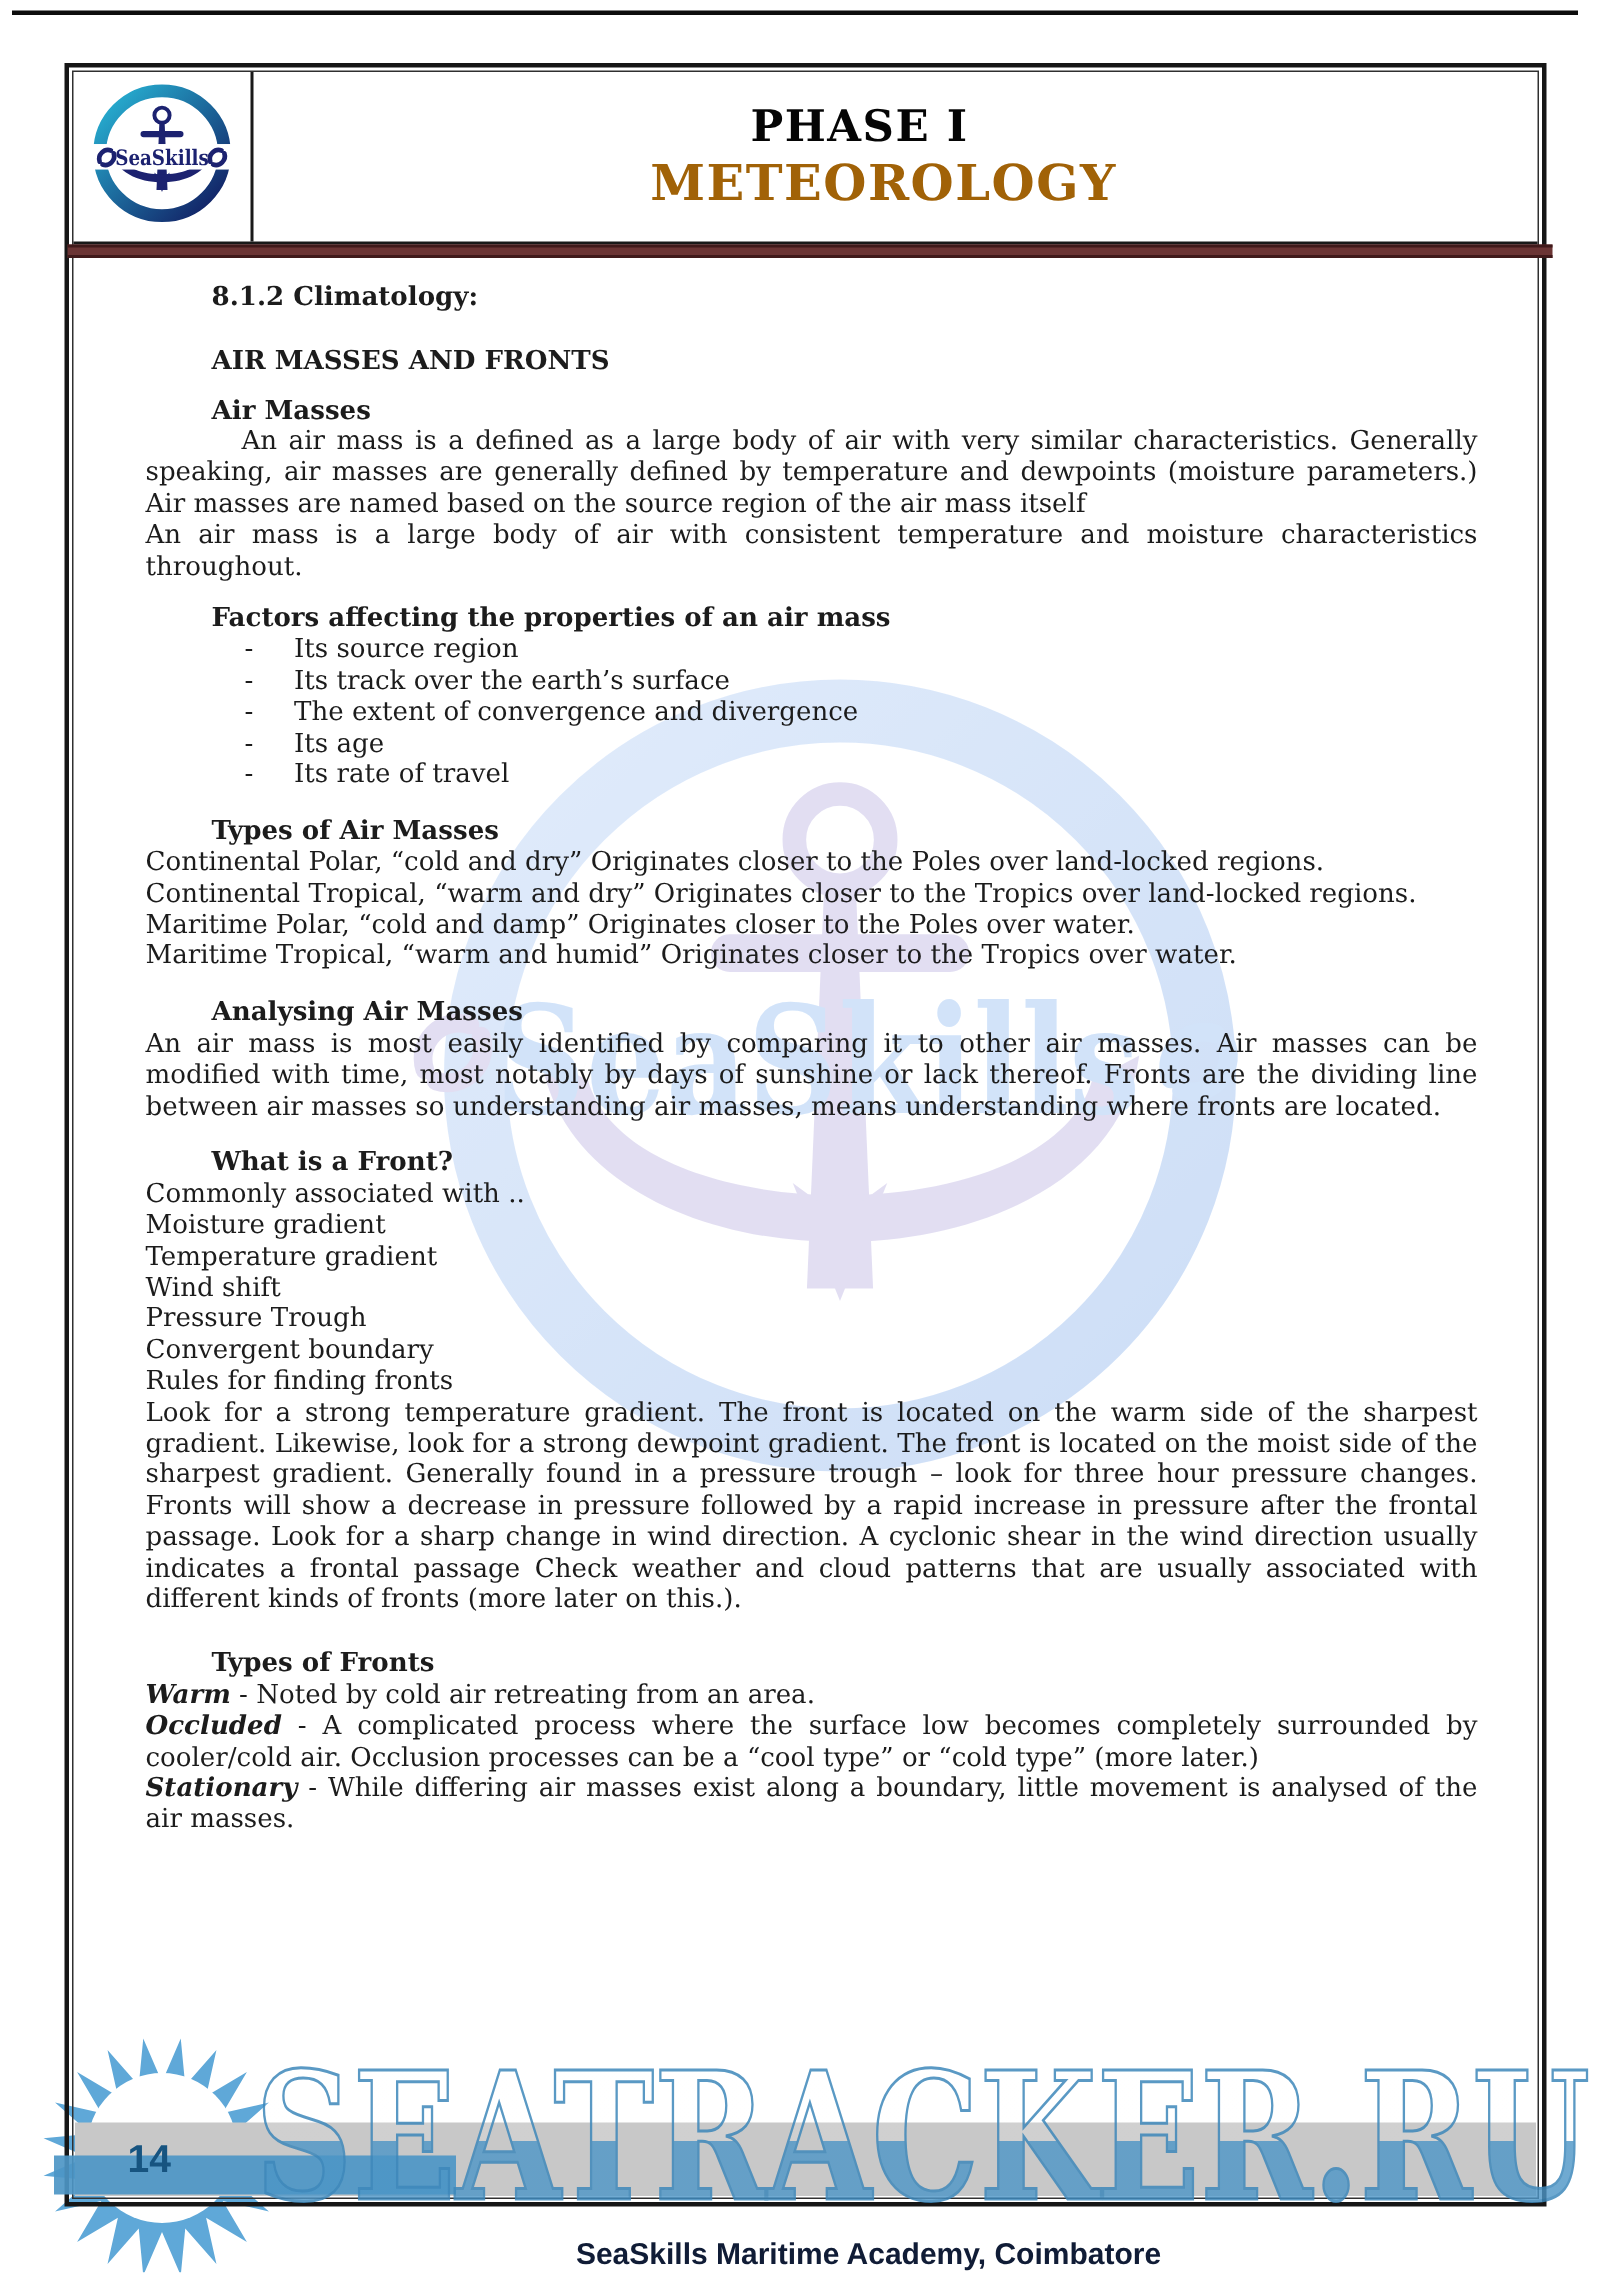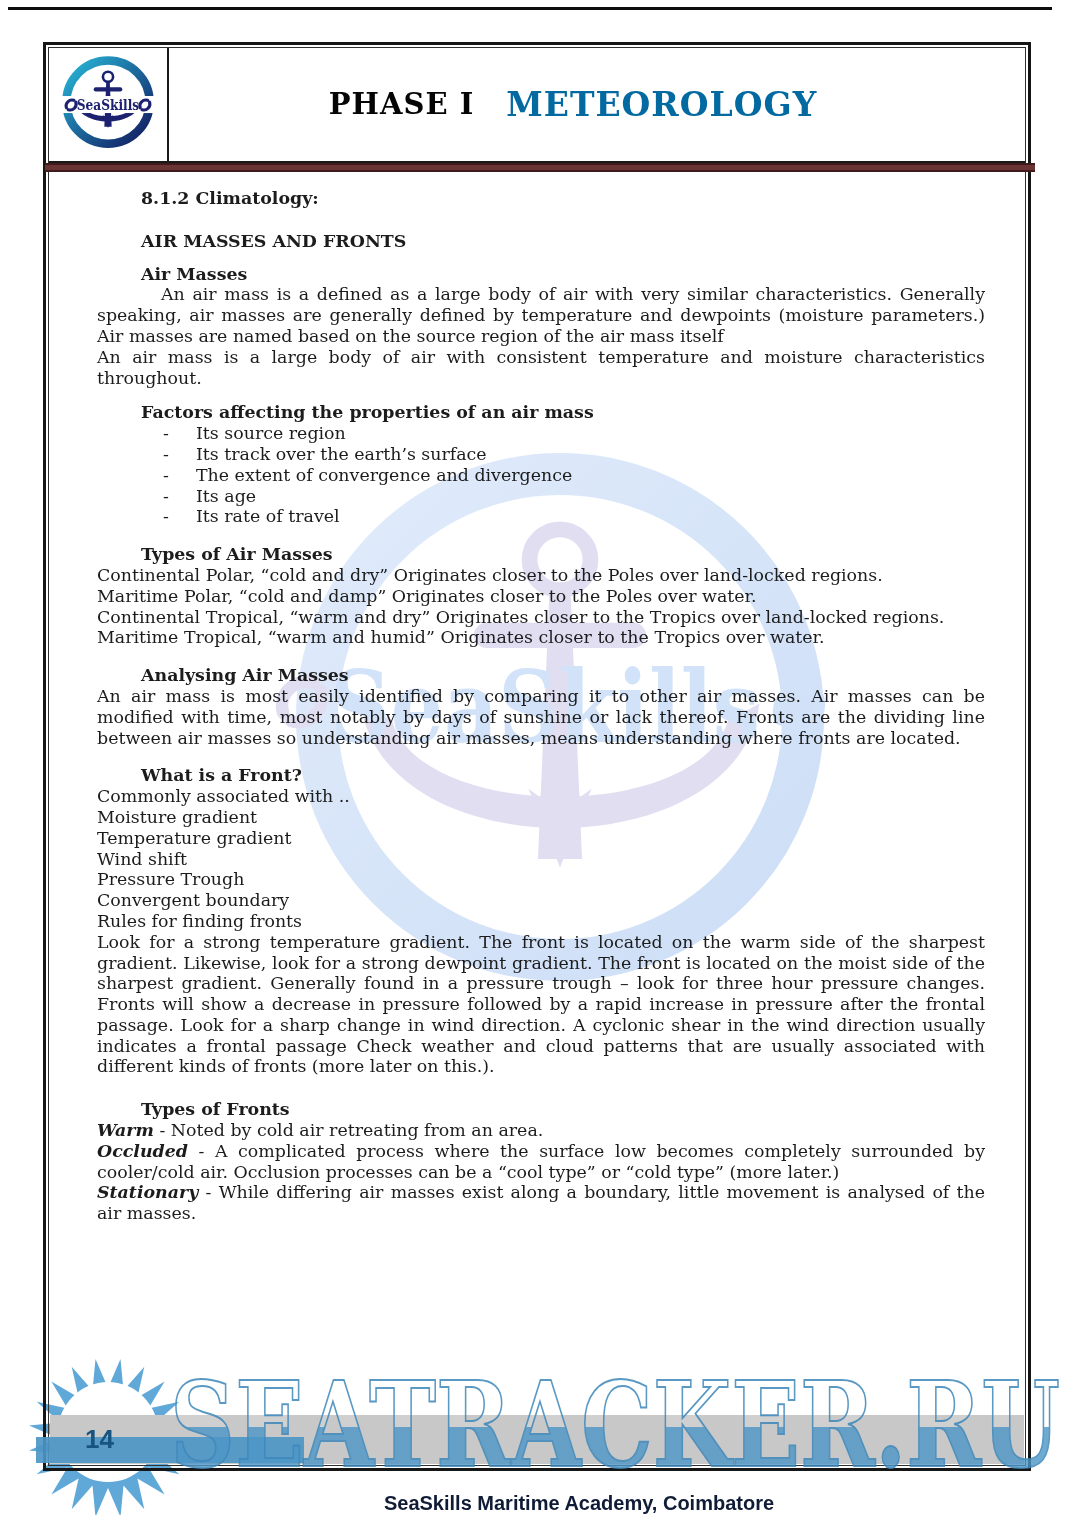--- a/index.html
+++ b/index.html
@@ -12,23 +12,23 @@
 
   
   .center-wm { position:absolute; left:250px; top:412px; width:622px; height:622px; opacity:.5; z-index:0; }
 
   
   .page { position:absolute; left:43px; top:42px; width:988px; height:1429px; border:3px solid #161616; z-index:2; background:transparent; }
   .page-inner { position:absolute; inset:2px; border:1px solid #303030; }
 
   .header { display:flex; height:115px; border-bottom:2px solid #191919; }
   .logo-cell { width:120px; border-right:2px solid #191919; display:flex; align-items:center; justify-content:center; }
-  .title-cell { flex:1; display:flex; flex-direction:row; align-items:center; justify-content:center; padding-right:48px; }
+  .title-cell { flex:1; display:flex; flex-direction:column; align-items:center; justify-content:center; padding-right:48px; }
   .title-line1 { font-size:29px; font-weight:bold; letter-spacing:1px; line-height:1.2; color:#050505; }
-  .title-line2 { font-size:33px; font-weight:bold; letter-spacing:1px; line-height:1.2; color:#0369a1;margin-left:32px; }
+  .title-line2 { font-size:33px; font-weight:bold; letter-spacing:1px; line-height:1.2; color:#a16207;margin-left:32px; }
 
   .maroon-rule { position:absolute; left:-4px; right:-10px; top:115px; height:9px;
     background:#6b3434; border-top:2px solid #40191a; border-bottom:2px solid #40191a; }
 
   .content { position:absolute; left:0; right:0; top:126px; padding:14px 40px 0 48px;
     font-size:17.4px; line-height:20.8px; color:#1c1c1c; }
   .h { font-weight:bold;margin-left:44px; }
   .bi { font-weight:bold; font-style:italic; }
   .jp { text-align:justify; }
   .ind { text-indent:64px; }
@@ -127,22 +127,22 @@
         <div class="h">Factors affecting the properties of an air mass</div>
         <div class="dash-item"><span class="dash">-</span><span>Its source region</span></div>
         <div class="dash-item"><span class="dash">-</span><span>Its track over the earth’s surface</span></div>
         <div class="dash-item"><span class="dash">-</span><span>The extent of convergence and divergence</span></div>
         <div class="dash-item"><span class="dash">-</span><span>Its age</span></div>
         <div class="dash-item"><span class="dash">-</span><span>Its rate of travel</span></div>
         <div class="gap"></div>
 
         <div class="h">Types of Air Masses</div>
         <div>Continental Polar, “cold and dry”  Originates closer to the Poles over land-locked regions.</div>
+        <div>Continental Tropical, “warm and dry” Originates closer to the Tropics over land-locked regions.</div>
         <div>Maritime Polar, “cold and damp” Originates closer to the Poles over water.</div>
-        <div>Continental Tropical, “warm and dry” Originates closer to the Tropics over land-locked regions.</div>
         <div>Maritime Tropical, “warm and humid” Originates closer to the Tropics over water.</div>
         <div class="gap"></div>
 
         <div class="h">Analysing Air Masses</div>
         <p class="jp">An air mass is most easily identified by comparing it to other air masses.  Air masses can be modified with time, most notably by days of sunshine or lack thereof. Fronts are the dividing line between air masses so understanding air masses, means understanding where fronts are located.</p>
         <div class="gap"></div>
 
         <div class="h">What is a Front?</div>
         <div>Commonly associated with ..</div>
         <div>Moisture gradient</div>

